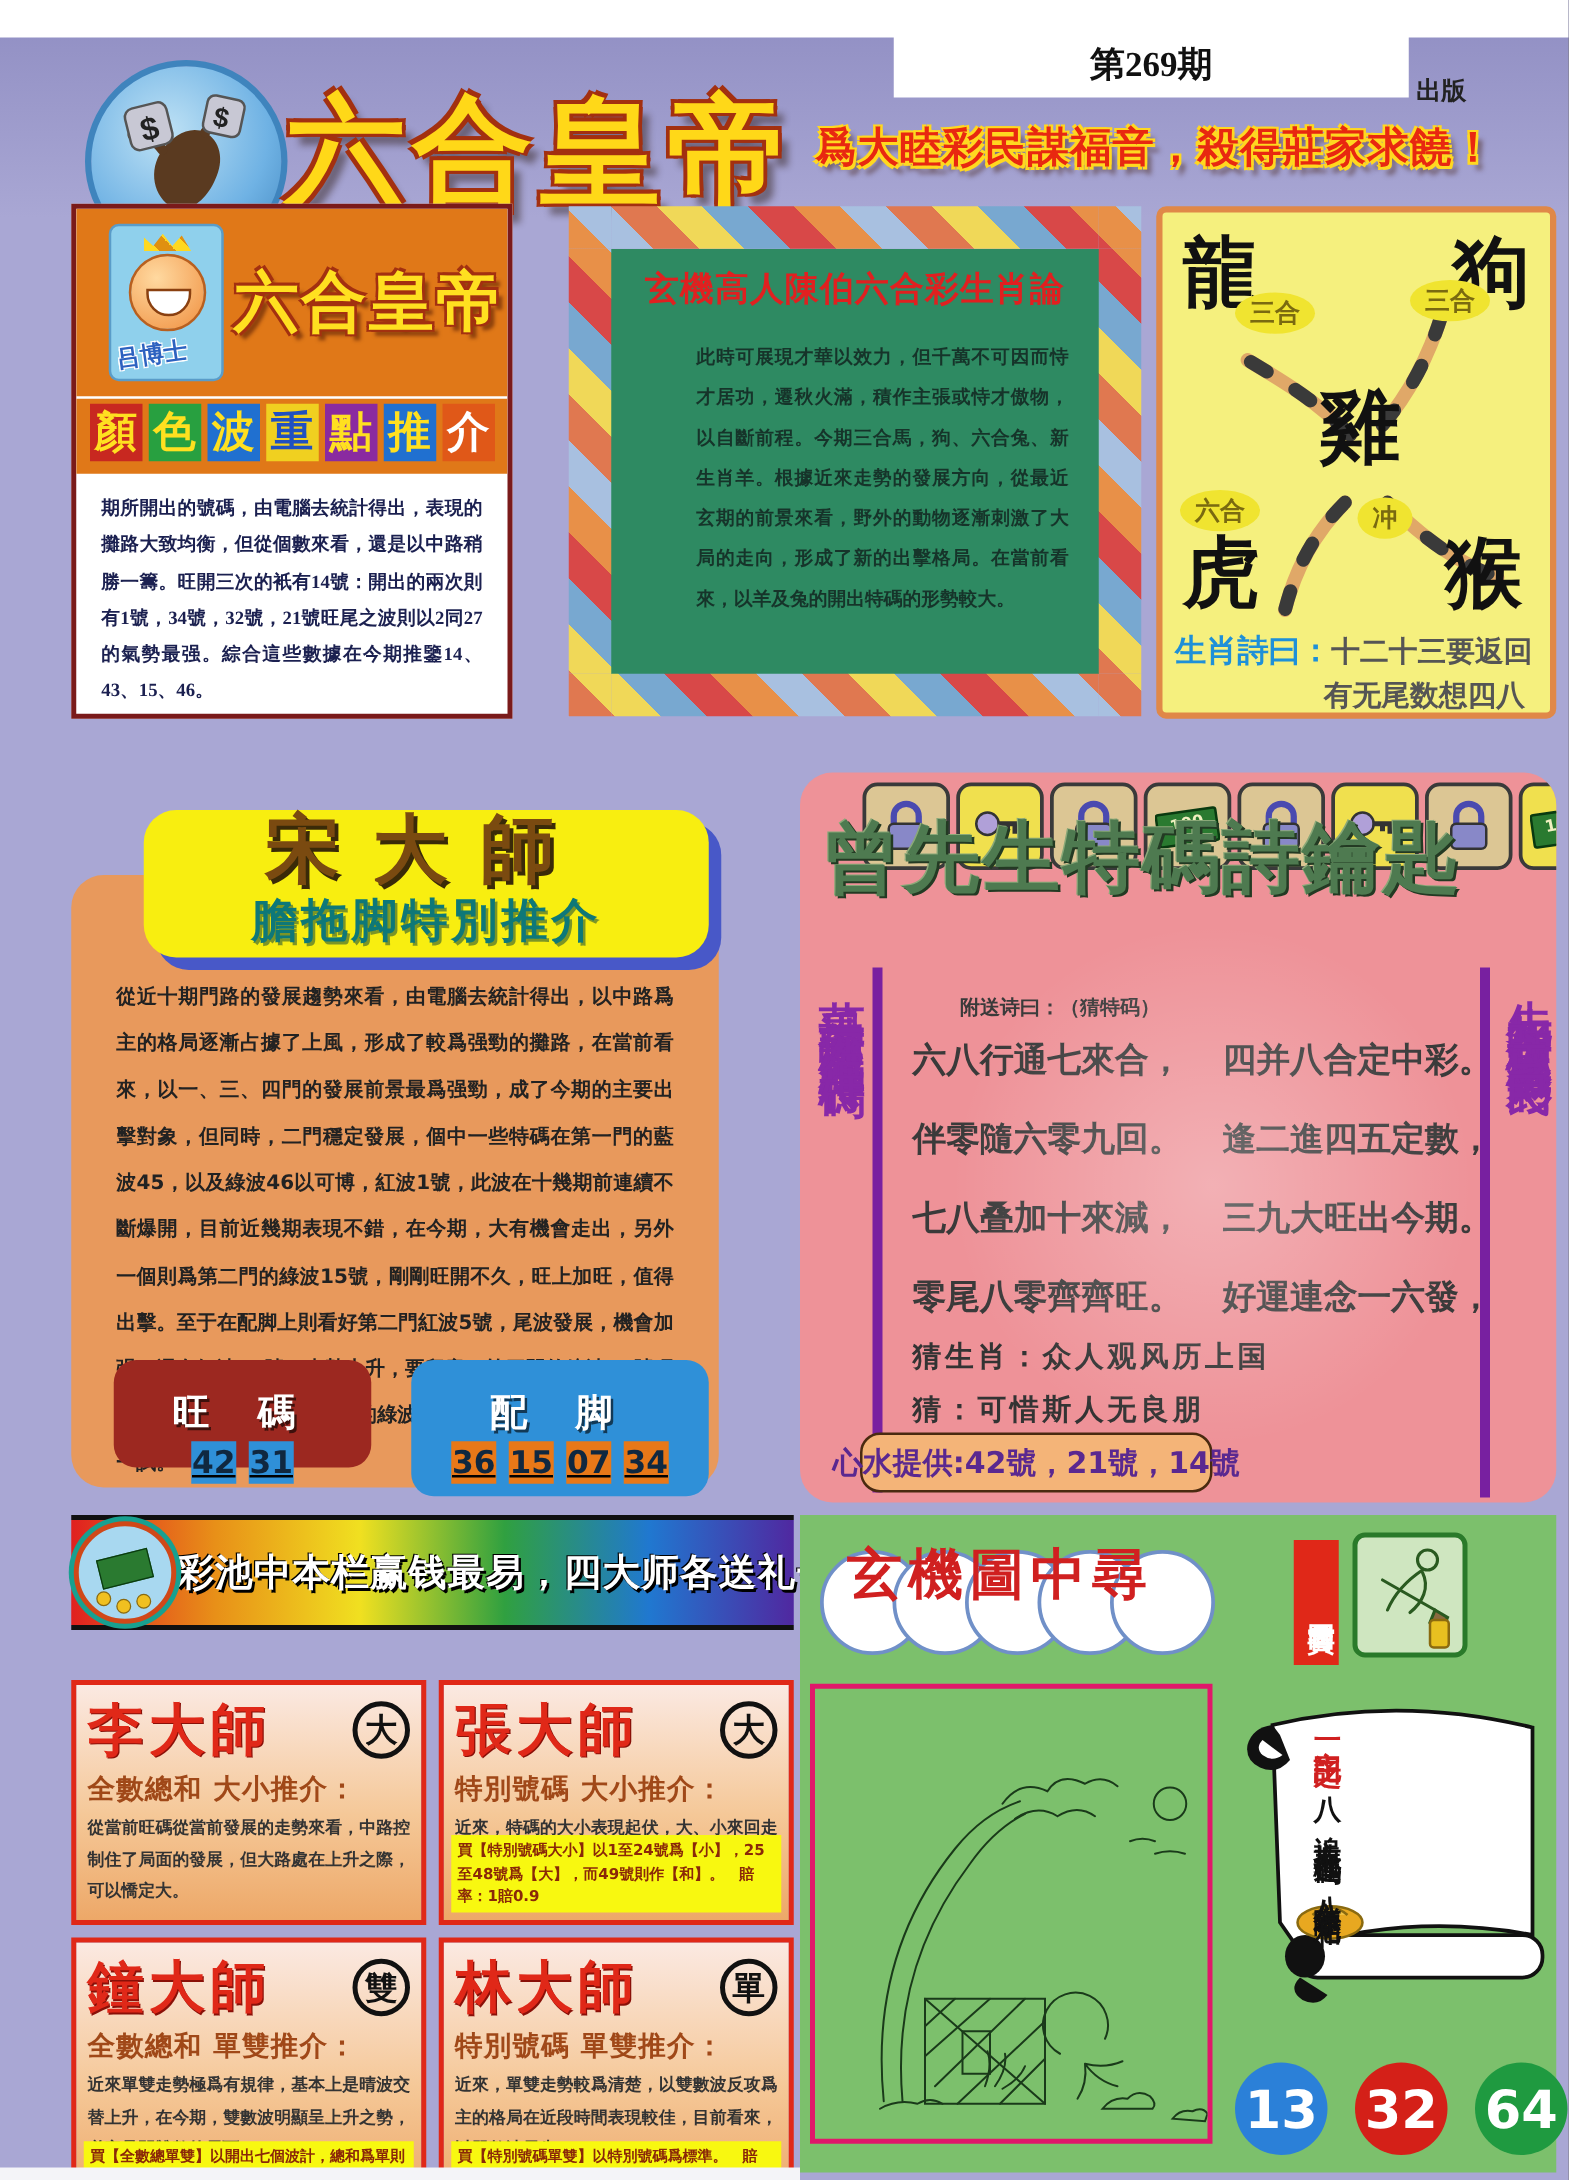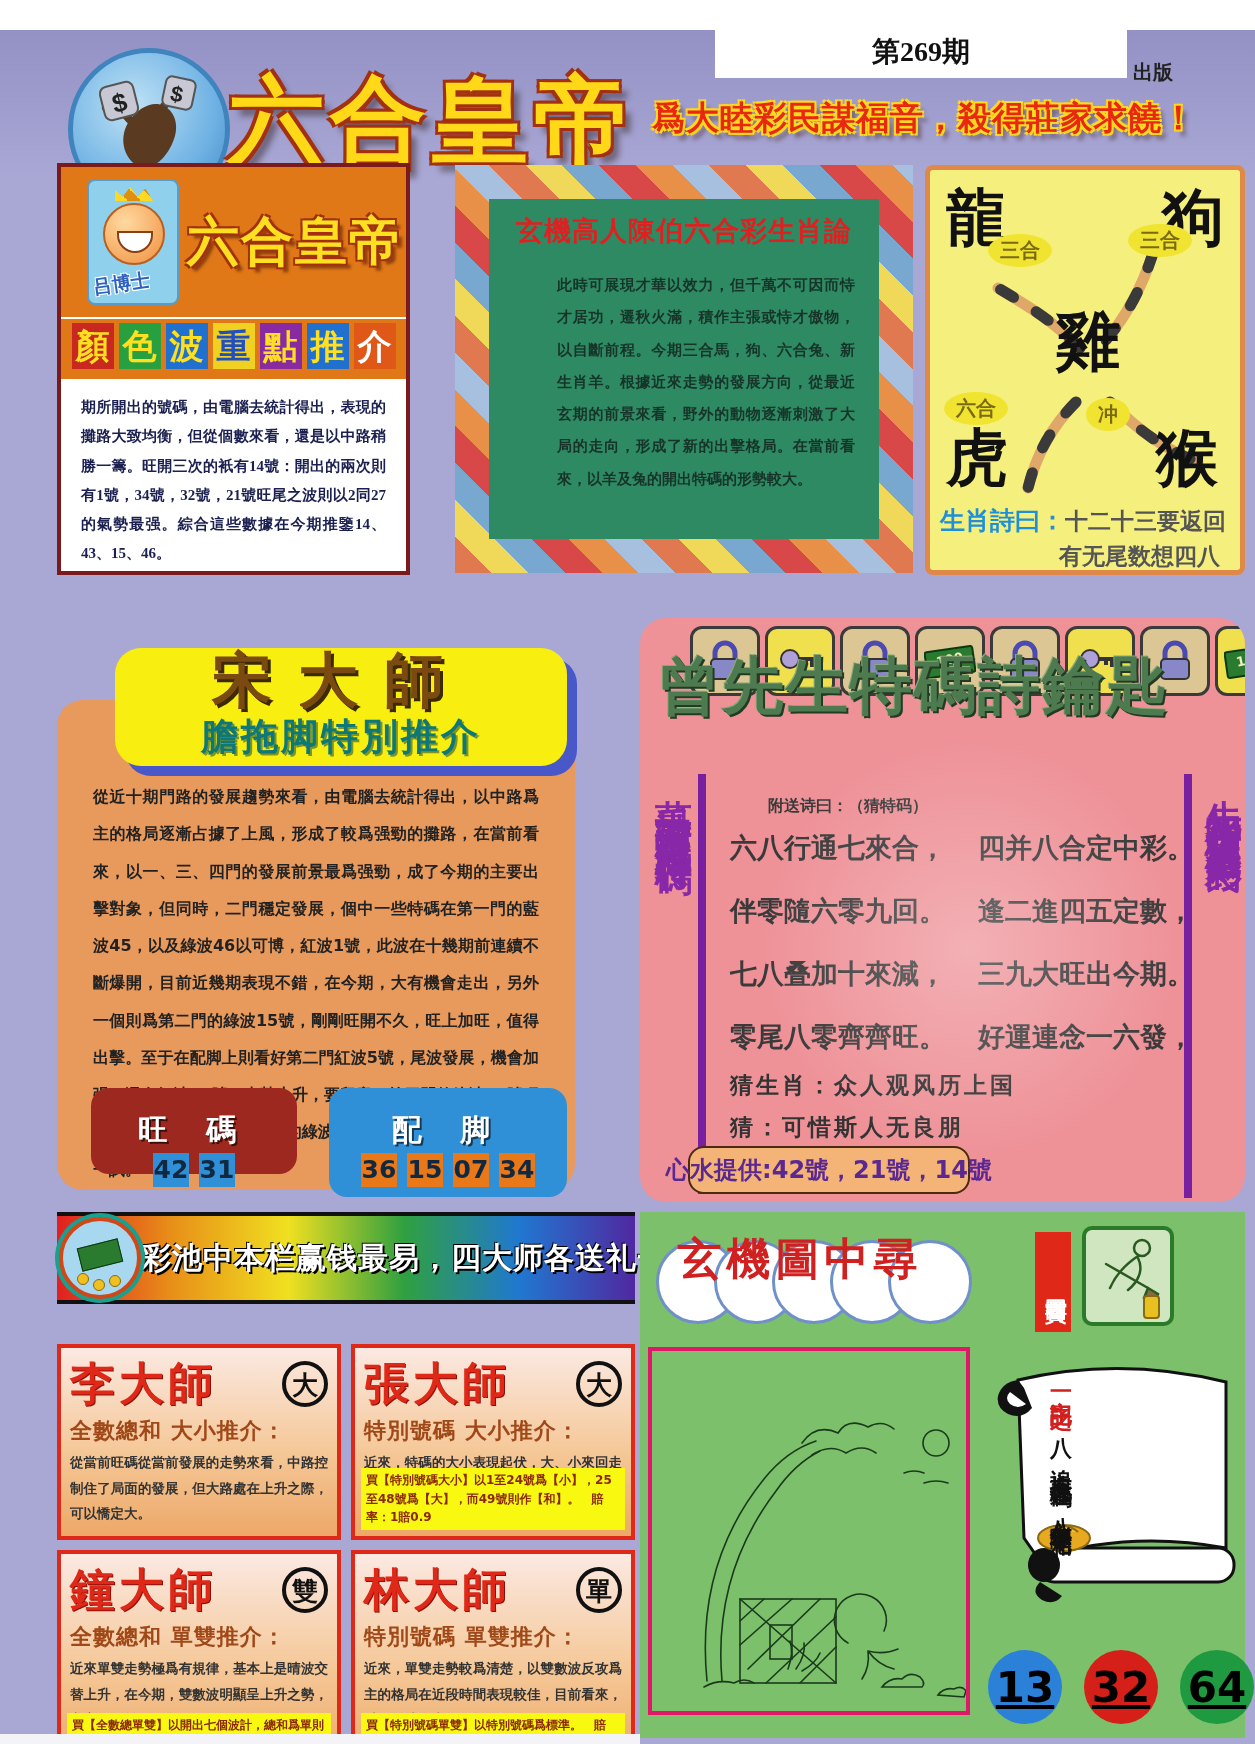--- a/index.html
+++ b/index.html
@@ -87,21 +87,21 @@
                 text-shadow:3px 3px 0 #3a2a08; white-space:nowrap; }
   .song-sub { font:bold 37px "DejaVu Sans", sans-serif; color:#0e7878; letter-spacing:3px;
               text-shadow:2px 2px 0 rgba(0,60,60,.5); white-space:nowrap; }
   .song-body { position:absolute; left:0; top:78px; padding:0 36px; font:bold 16px/2.33 "DejaVu Sans", sans-serif;
                color:#222; text-align:justify; }
   .hot-box, .leg-box { position:absolute; top:388px; border-radius:18px; text-align:center; padding-top:6px; }
   .hot-box { left:34px; width:206px; height:86px; background:#9c2820; }
   .leg-box { left:272px; width:238px; height:109px; background:#2f90d8; }
   .hl-label { font:bold 30px "DejaVu Sans", sans-serif; color:#fff; letter-spacing:14px;
               text-shadow:2px 2px 0 rgba(0,0,0,.6);margin-top:16px; }
-  .hl-nums { display:flex; justify-content:center; gap:10px; margin-top:2px; }
+  .hl-nums { display:flex; justify-content:center; gap:10px; margin-top:2px;text-decoration:underline; }
   .hl-nums span { display:inline-block; width:36px; height:34px; font:bold 25px/34px "DejaVu Sans", sans-serif; color:#102840; }
   .hot-box .hl-nums span { background:#2f90d8; }
   .leg-box .hl-nums span { background:#e87818; }
 
   
   .zeng-box { position:absolute; left:640px; top:618px; width:605px; height:584px;
               background:#ee9298; border-radius:26px; overflow:hidden; }
   .zeng-box::after { content:""; position:absolute; left:120px; top:120px; width:420px; height:420px;
                      background:radial-gradient(circle, rgba(255,255,255,.28), rgba(255,255,255,0) 70%); }
   .zeng-tiles { position:absolute; left:50px; top:8px; display:flex; gap:5px; }
@@ -175,21 +175,21 @@
   .dig-icon { position:absolute; left:442px; top:14px; width:92px; height:100px; background:#cfe6c0;
               border:4px solid #2a7a2a; border-radius:10px; }
   .sketch { position:absolute; left:8px; top:135px; width:322px; height:368px; border:4px solid #e0186a; }
   .scroll { position:absolute; left:340px; top:140px; width:262px; height:282px; }
   .scroll-text { position:absolute; left:66px; top:28px; height:190px; writing-mode:vertical-rl;
                  text-orientation:upright; font:bold 22px "DejaVu Sans", sans-serif; color:#111; letter-spacing:3px; }
   .scroll-text .col { margin-left:10px; }
   .scroll-text .red { color:#d02020; }
   .myst-balls { position:absolute; left:348px; top:438px; display:flex; gap:22px; }
   .myst-balls .mb { width:74px; height:74px; border-radius:50%; display:flex; align-items:center; justify-content:center;
-                    font:bold 42px "DejaVu Sans", sans-serif; color:#000000;text-decoration:underline; }
+                    font:bold 42px "DejaVu Sans", sans-serif; color:#ffffff; }
   .mb-blue{background:#2b80d8;} .mb-red{background:#d42018;} .mb-green{background:#1f9a40;}
 
   svg .ink { fill:none; stroke:#1a3a1a; stroke-width:1.6; stroke-linecap:round; }
 </style>
 </head>
 <body>
 
 <div class="page">
   <div class="top-strip"></div>
 

